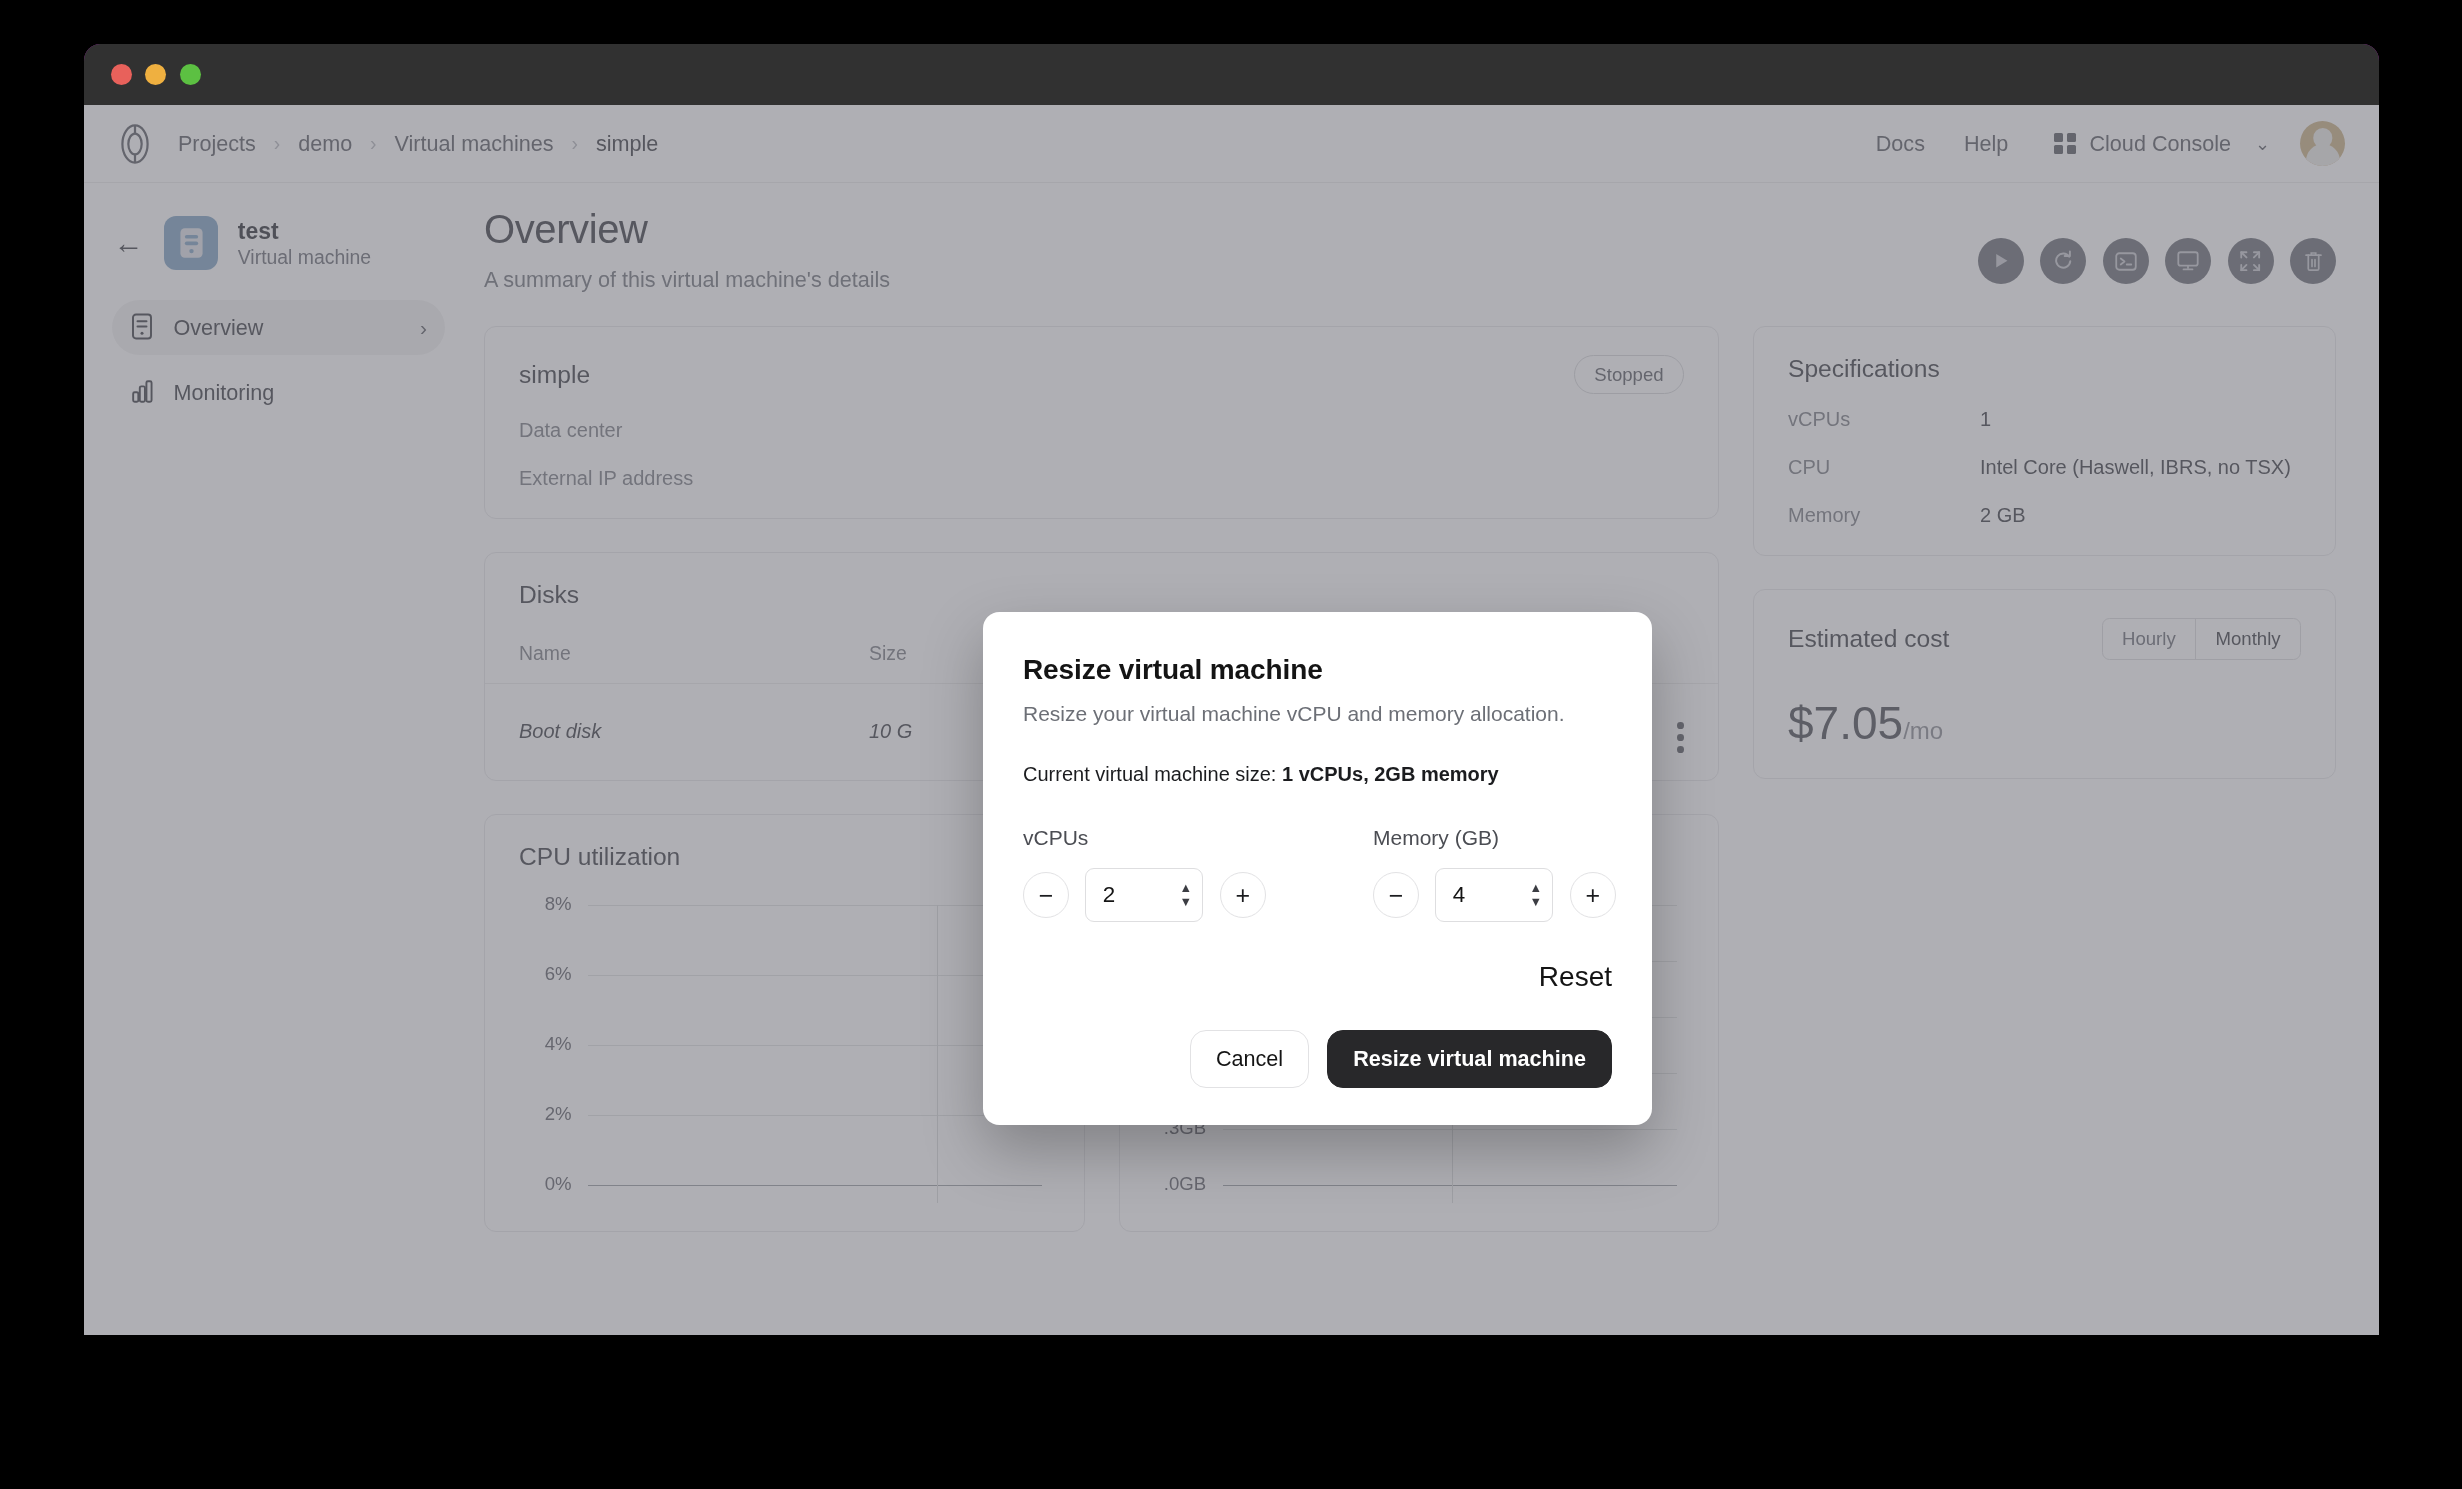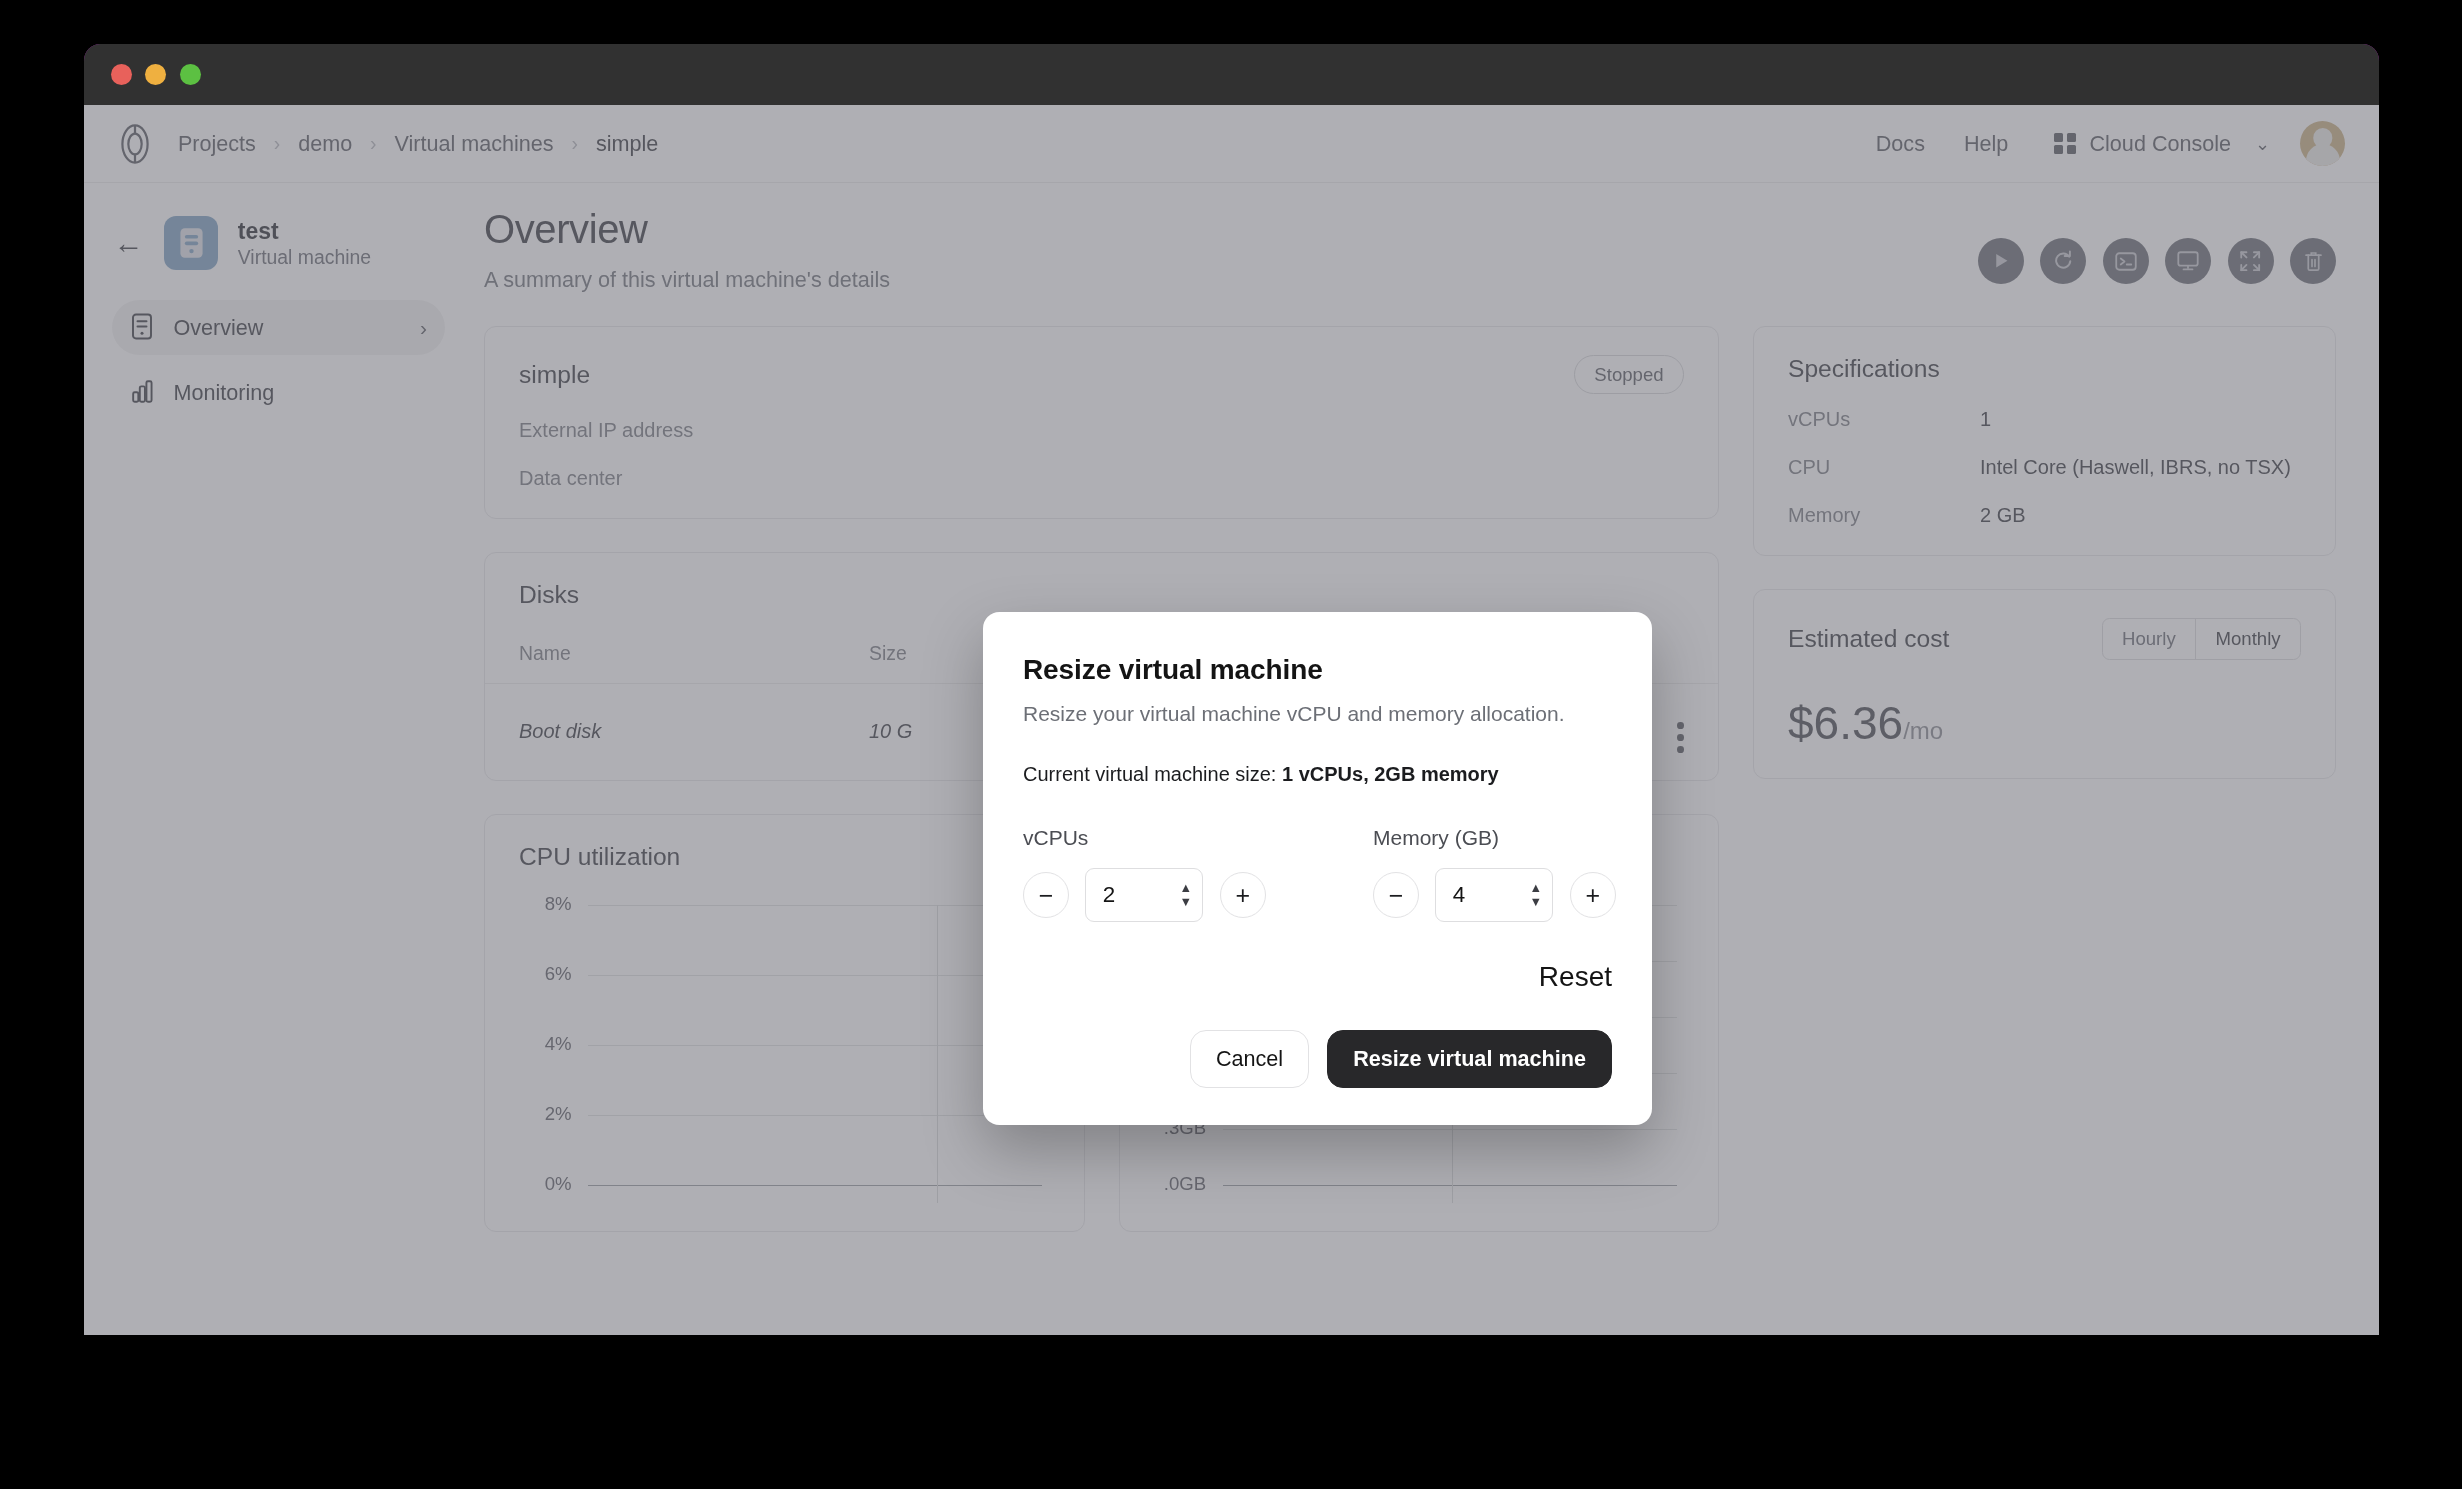--- a/index.html
+++ b/index.html
@@ -406,25 +406,25 @@
 
           <div class="col-left">
 
             <div class="card">
               <div class="card-pad">
                 <div class="card-title-row">
                   <div class="card-title">simple</div>
                   <div class="badge">Stopped</div>
                 </div>
                 <div class="kv">
+                  <div class="k">Data center</div>
+                  <div class="v"></div>
+                </div>
+                <div class="kv">
                   <div class="k">External IP address</div>
-                  <div class="v"></div>
-                </div>
-                <div class="kv">
-                  <div class="k">Data center</div>
                   <div class="v"></div>
                 </div>
               </div>
             </div>
 
             <div class="card">
               <div class="card-pad" style="padding-bottom:18px">
                 <div class="card-title">Disks</div>
               </div>
               <div class="tbl-head">
@@ -524,21 +524,21 @@
             <div class="card">
               <div class="card-pad">
                 <div class="card-title-row">
                   <div class="card-title">Estimated cost</div>
                   <div class="seg">
                     <div>Hourly</div>
                     <div class="on">Monthly</div>
                   </div>
                 </div>
                 <div class="cost">
-                  <span style="font-size:46px;color:#4a4c52">$6.36</span><span>/mo</span>
+                  <span style="font-size:46px;color:#4a4c52">$7.05</span><span>/mo</span>
                 </div>
               </div>
             </div>
 
           </div>
         </div>
       </div>
     </div>
 
     <div class="scrim"></div>

